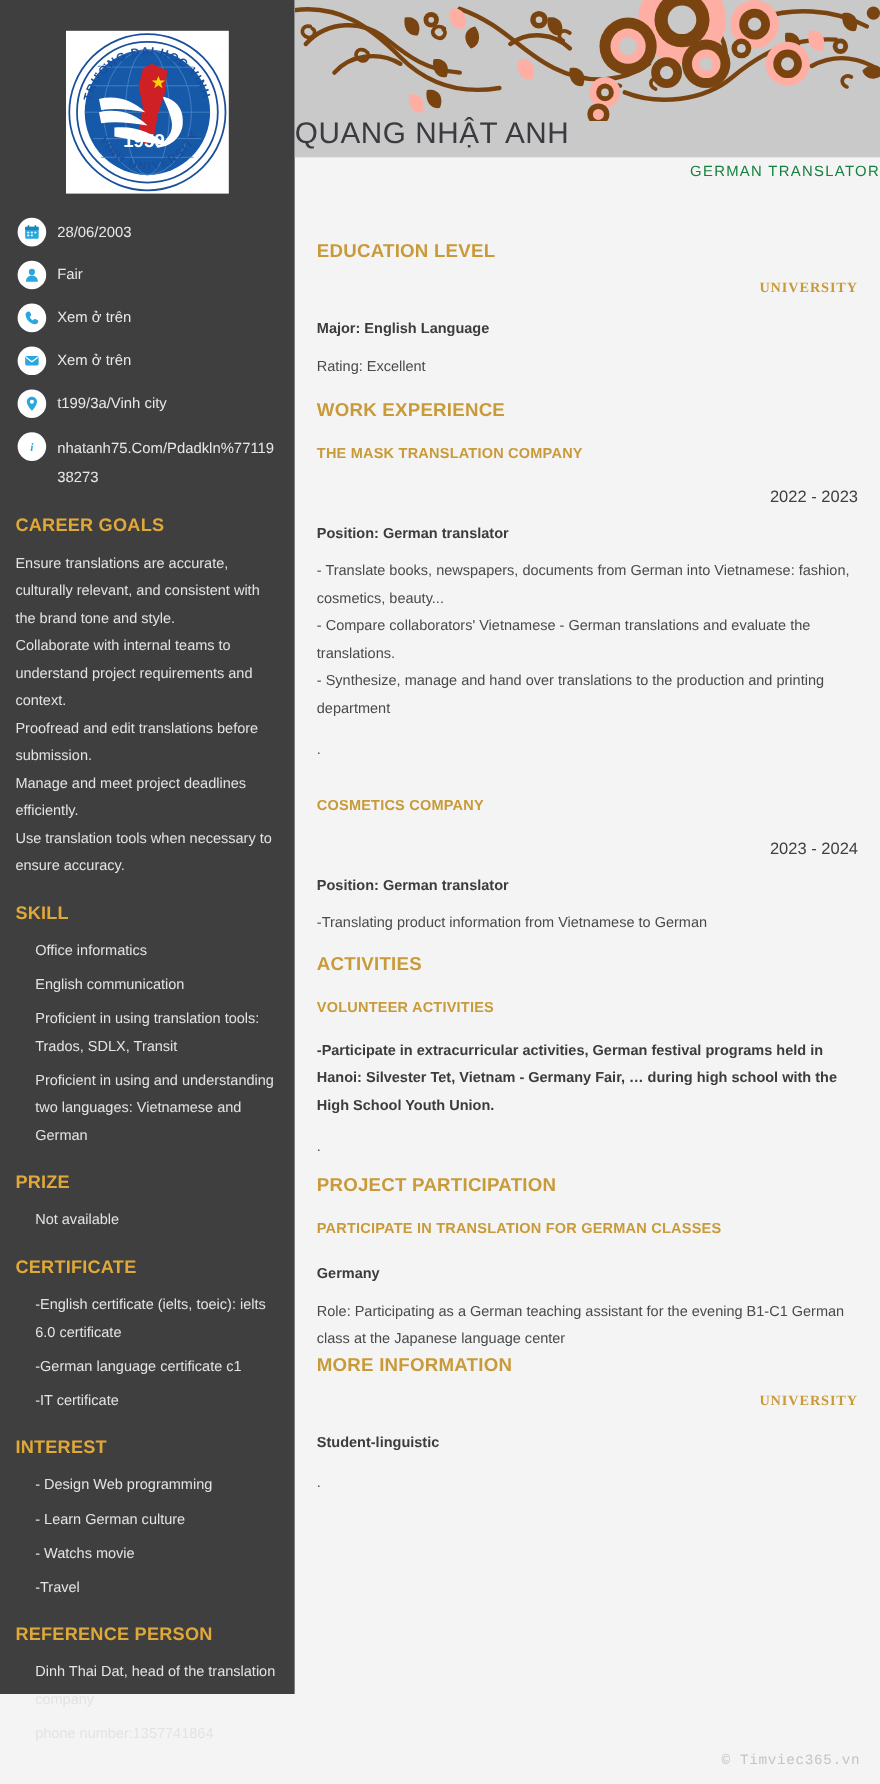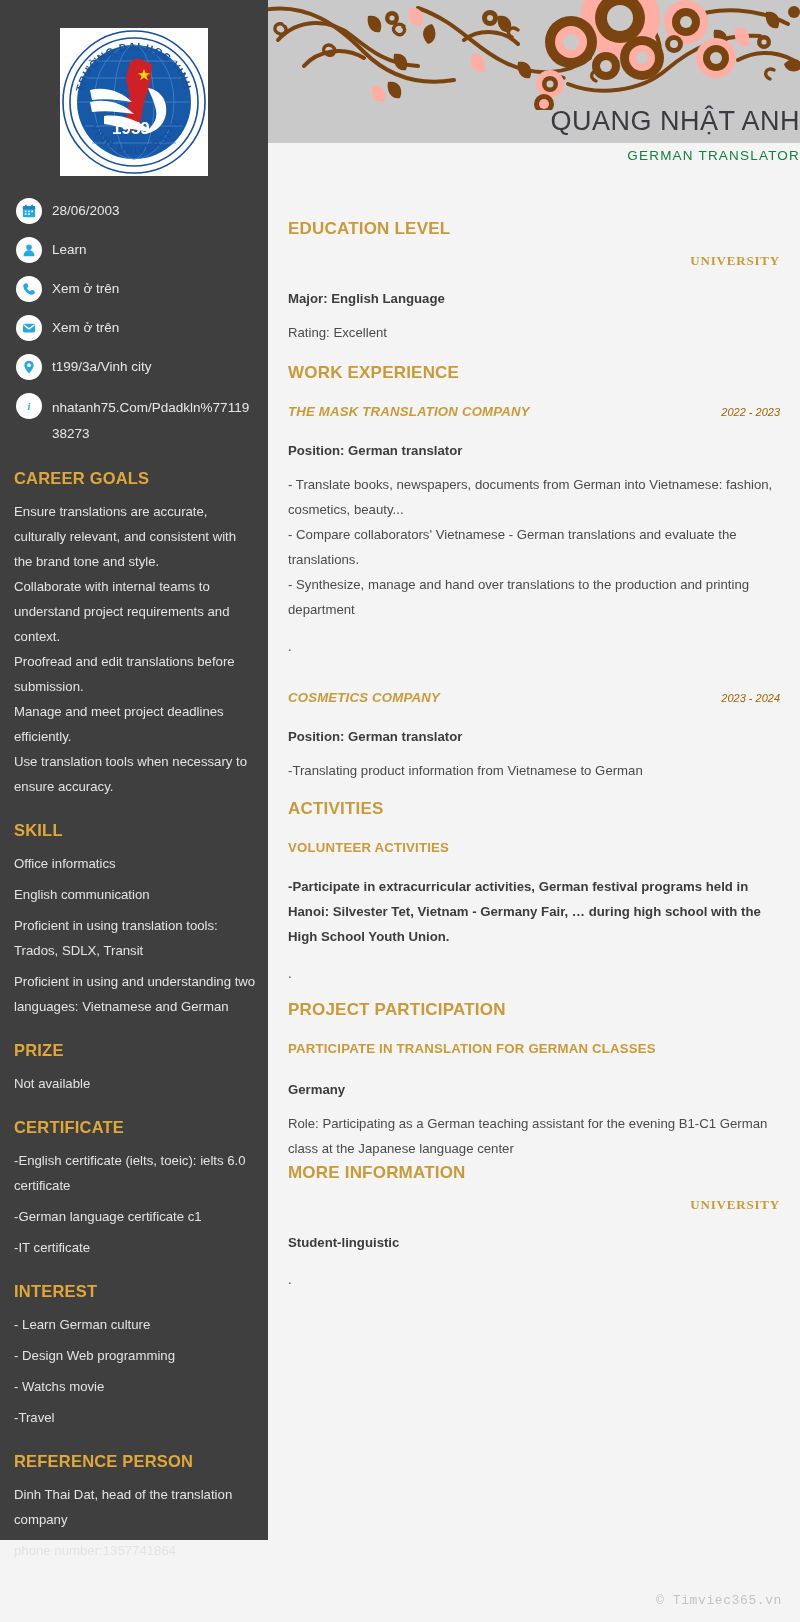--- a/index.html
+++ b/index.html
@@ -70,20 +70,21 @@
     font-size: 13.2px;
     line-height: 25px;
     margin: 0 0 0 2px;
   }
   .side-block { margin: 0 0 0 2px; }
   .side-item {
     color: #e3e3e3;
     font-size: 13.2px;
     line-height: 25px;
     margin-bottom: 6px;
+    margin-left: 18px;
   }
 
   
   .main {
     position: absolute;
     left: 268px; top: 0;
     width: 532px;
     height: 1622px;
     background: #f4f4f4;
   }
@@ -96,25 +97,24 @@
   }
   .banner svg.orn {
     position: absolute;
     left: 0; top: 0;
     width: 532px; height: 110px;
   }
   .cv-name {
     position: absolute;
     left: 0; right: 0;
     bottom: 6px;
-    text-align: right;
+    text-align: left;
     font-size: 27px;
     color: #3a3a40;
     letter-spacing: .5px;
-    padding-left: 28px;
   }
   .cv-role {
     text-align: right;
     color: #15803d;
     font-size: 13.5px;
     letter-spacing: 1.2px;
     padding-top: 5px;
   }
 
   .content { padding: 0 20px 0 20px; }
@@ -139,27 +139,27 @@
   .sub-gold {
     color: #c99a39;
     font-size: 13.2px;
     font-weight: bold;
     letter-spacing: .2px;
     line-height: 29px;
   }
   .row-head {
     display: flex;
     justify-content: space-between;
-    align-items: center;
+    align-items: flex-start;
     margin-bottom: 12px;
-    font-style: italic;
   }
   .row-date {
-    color: #a16207;
-    font-size: 11px;
+    color: #404040;
+    font-size: 15px;
+    margin-top: 46px;
   }
   .b-line {
     color: #3c3c3c;
     font-size: 13.2px;
     font-weight: bold;
     line-height: 25px;
     margin-bottom: 9px;
   }
   .n-line {
     color: #4a4a4a;
@@ -245,21 +245,21 @@
         <span class="c-text">28/06/2003</span>
       </div>
 
       <div class="contact-row">
         <span class="c-icon">
           <svg width="14" height="14" viewBox="0 0 16 16">
               <circle cx="8" cy="4.8" r="3.2" fill="#29a8df"></circle>
               <path d="M1.8 15 C1.8 10.6 4.6 8.4 8 8.4 C11.4 8.4 14.2 10.6 14.2 15 Z" fill="#29a8df"></path>
             </svg>
         </span>
-        <span class="c-text">Learn</span>
+        <span class="c-text">Fair</span>
       </div>
 
       <div class="contact-row">
         <span class="c-icon">
           <svg width="14" height="14" viewBox="0 0 16 16">
               <path d="M4.3 1.4 C5.3 1.1 5.9 1.5 6.3 2.4 L7.1 4.4 C7.4 5.2 7.2 5.7 6.6 6.2 L5.7 6.9 C6.3 8.6 7.6 10 9.2 10.7 L9.9 9.7 C10.4 9.1 10.9 8.9 11.7 9.2 L13.6 10.1 C14.5 10.5 14.9 11.1 14.6 12.1 C14.2 13.7 12.8 14.8 11.2 14.6 C6.2 14 1.9 9.6 1.4 4.6 C1.2 3.1 2.5 1.8 4.3 1.4 Z" fill="#29a8df"></path>
             </svg>
         </span>
         <span class="c-text">Xem ở trên</span>
       </div>
@@ -318,22 +318,22 @@
 
     <div class="side-head">CERTIFICATE</div>
     <div class="side-block">
       <div class="side-item">-English certificate (ielts, toeic): ielts 6.0 certificate</div>
       <div class="side-item">-German language certificate c1</div>
       <div class="side-item">-IT certificate</div>
     </div>
 
     <div class="side-head">INTEREST</div>
     <div class="side-block">
+      <div class="side-item">- Design Web programming</div>
       <div class="side-item">- Learn German culture</div>
-      <div class="side-item">- Design Web programming</div>
       <div class="side-item">- Watchs movie</div>
       <div class="side-item">-Travel</div>
     </div>
 
     <div class="side-head">REFERENCE PERSON</div>
     <div class="side-block">
       <div class="side-item">Dinh Thai Dat, head of the translation company</div>
       <div class="side-item">phone number:1357741864</div>
     </div>
 

